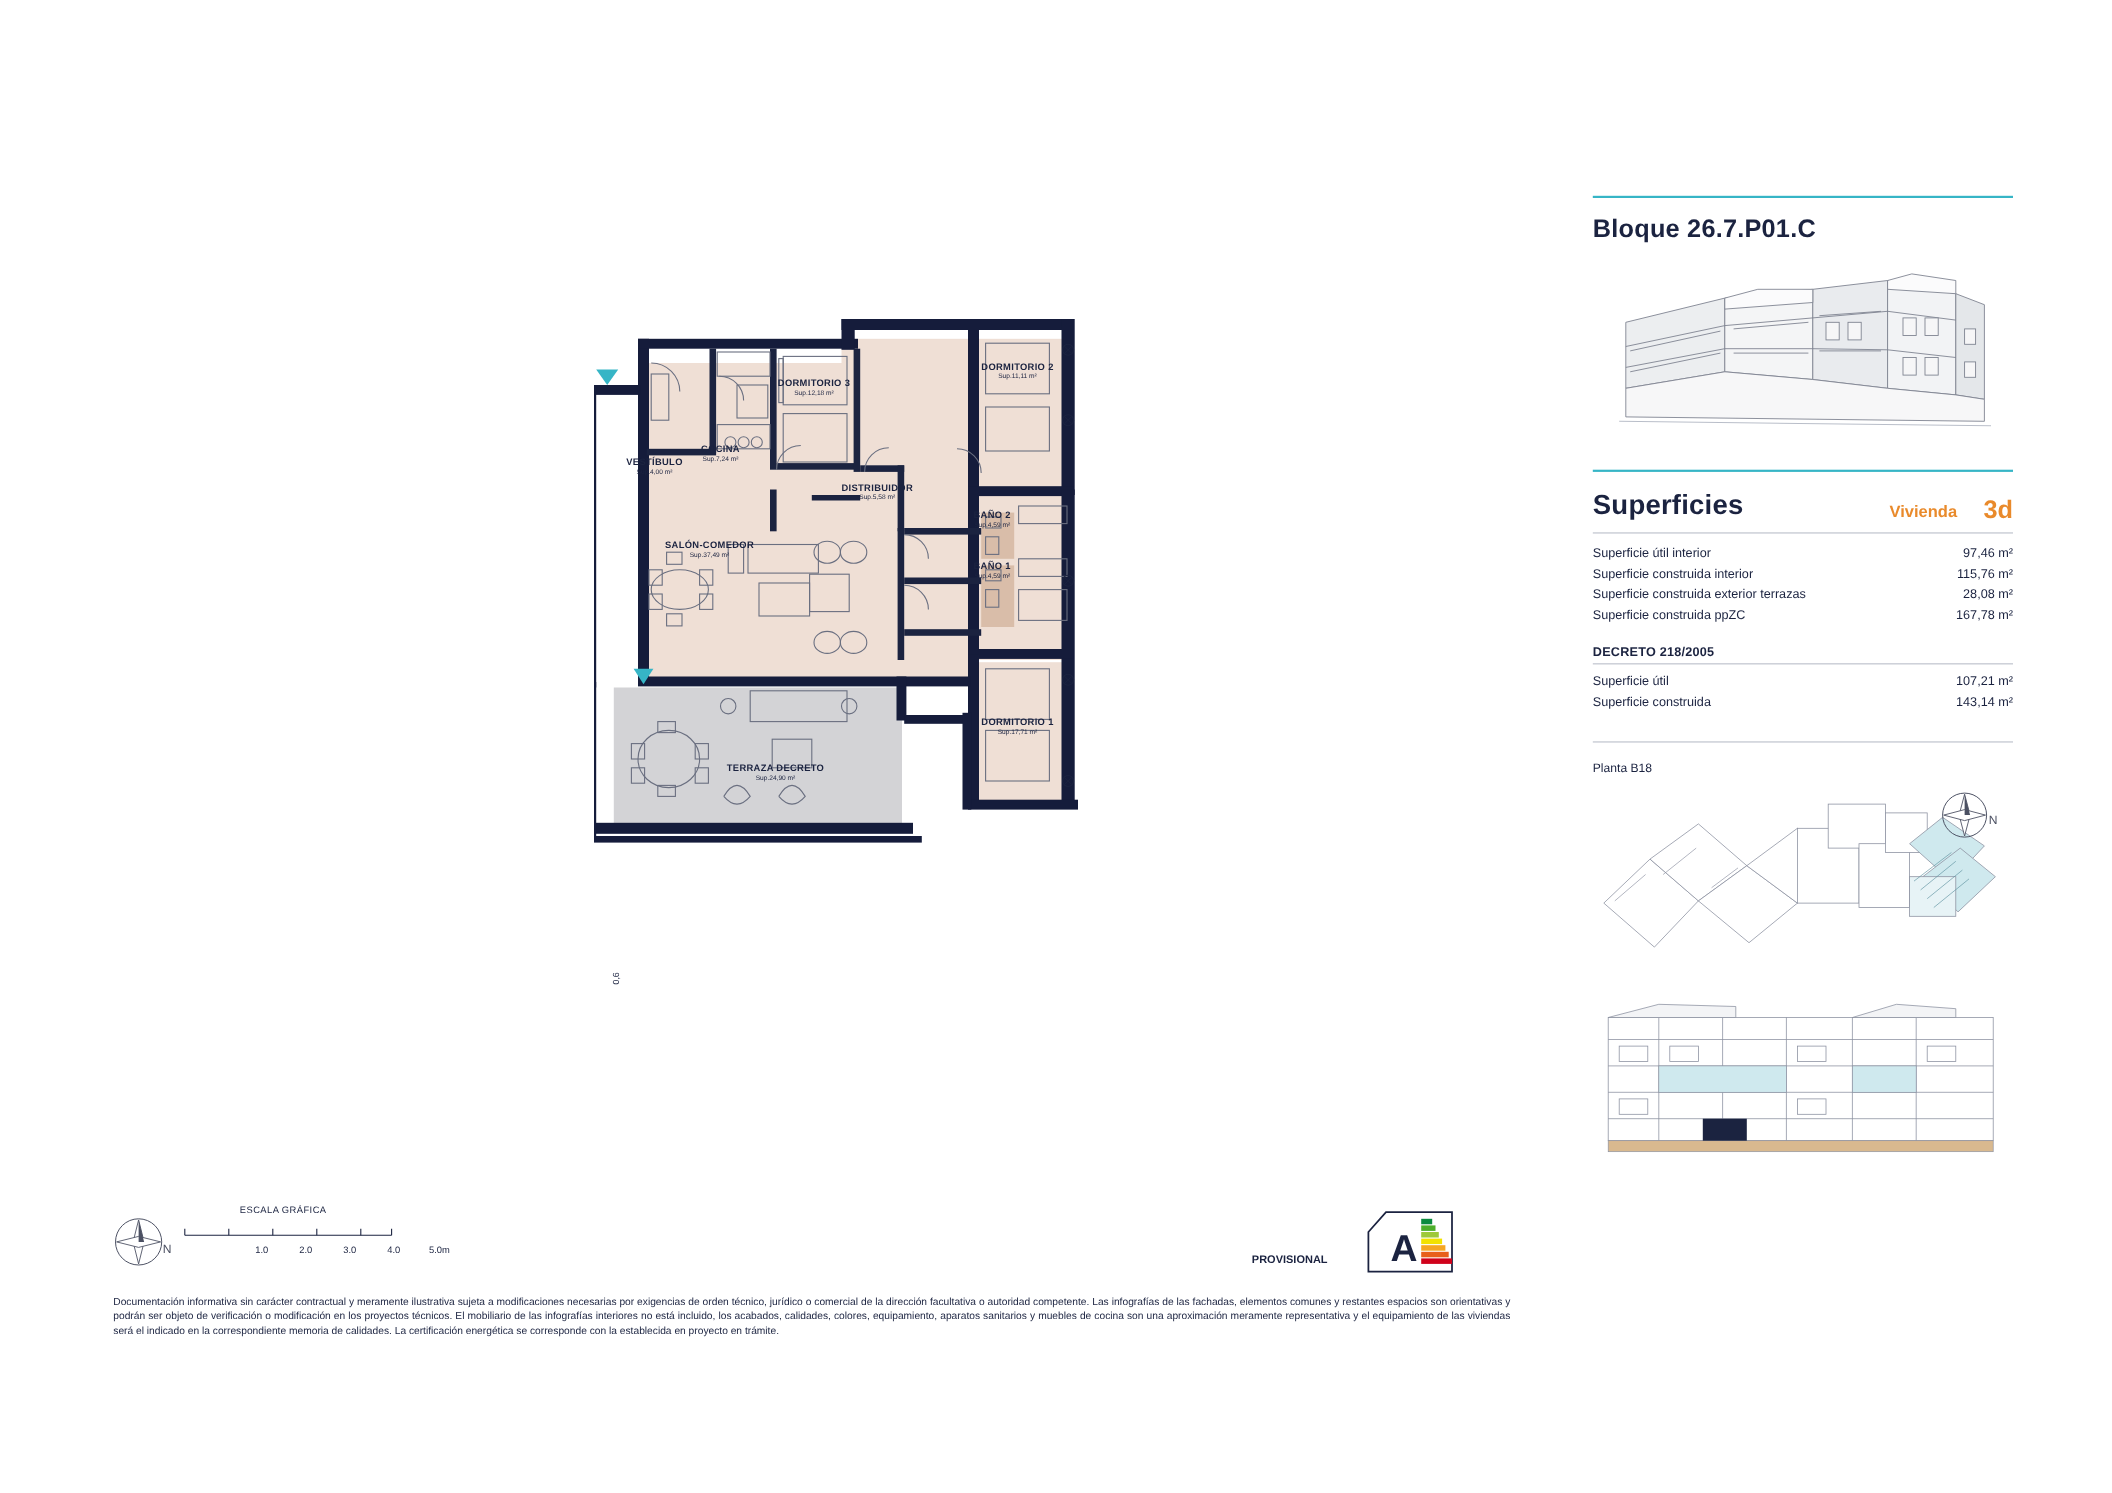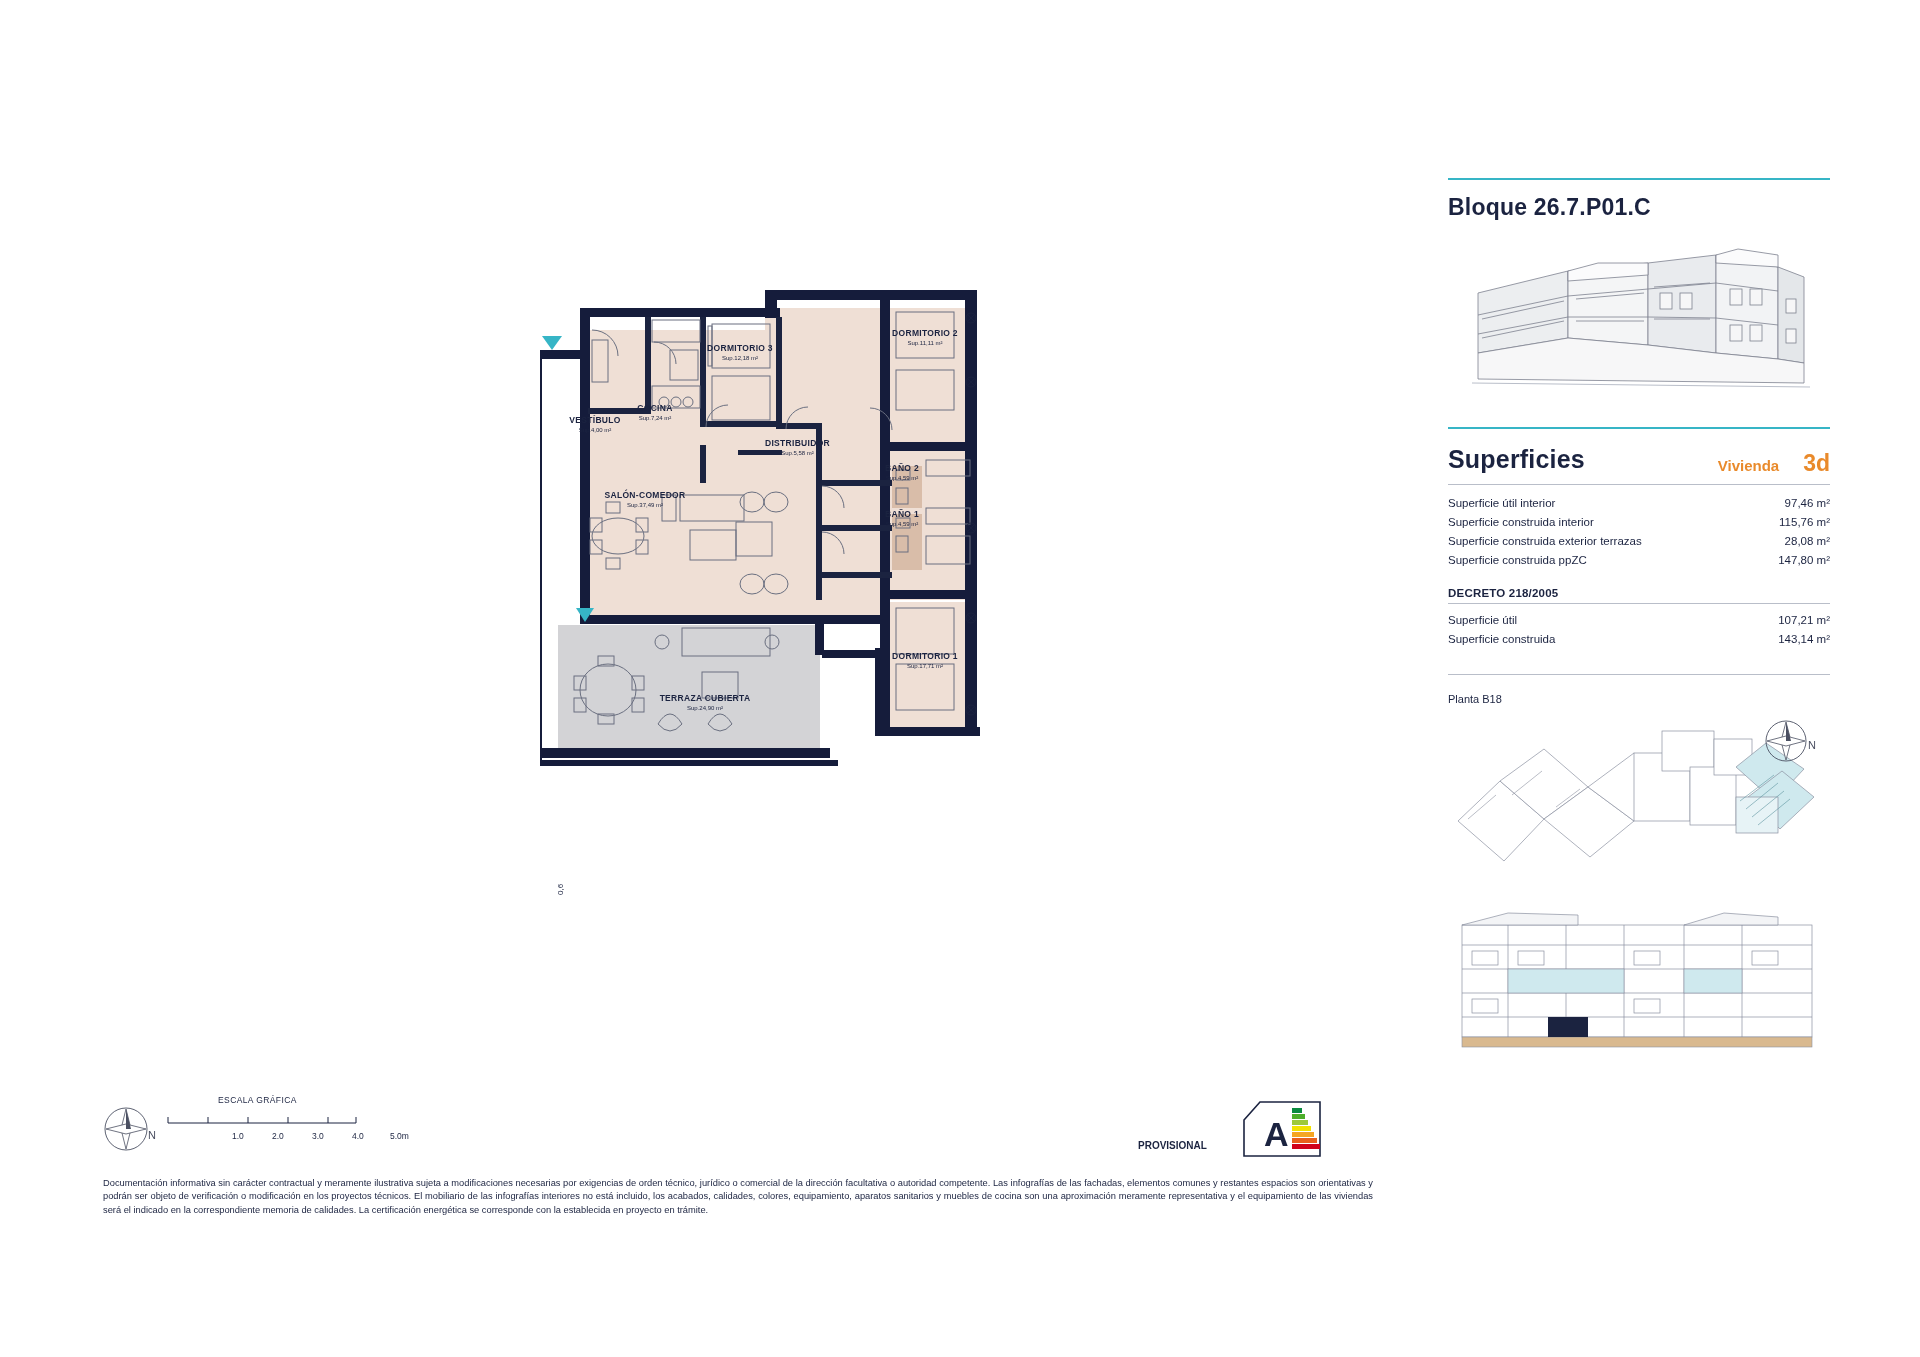--- a/index.html
+++ b/index.html
@@ -299,21 +299,21 @@
     </div>
     <div class="room-label" style="left:30px;top:200px;width:150px;">
       <span class="rl-name">SALÓN-COMEDOR</span>
       <span class="rl-area">Sup.37,49 m²</span>
     </div>
     <div class="room-label" style="left:330px;top:361px;width:110px;">
       <span class="rl-name">DORMITORIO 1</span>
       <span class="rl-area">Sup.17,71 m²</span>
     </div>
     <div class="room-label" style="left:100px;top:403px;width:130px;">
-      <span class="rl-name">TERRAZA CUBIERTA</span>
+      <span class="rl-name">TERRAZA DECRETO</span>
       <span class="rl-area">Sup.24,90 m²</span>
     </div>
   </div>
 
   <div class="dim-label">0,6</div>
 
   <div class="right-panel">
 
     <div class="rp-rule"></div>
     <div class="rp-title">Bloque 26.7.P01.C</div>
@@ -366,21 +366,21 @@
     <div class="row">
       <span>Superficie construida interior</span>
       <span class="val">115,76 m²</span>
     </div>
     <div class="row">
       <span>Superficie construida exterior terrazas</span>
       <span class="val">28,08 m²</span>
     </div>
     <div class="row">
       <span>Superficie construida ppZC</span>
-      <span class="val">147,80 m²</span>
+      <span class="val">167,78 m²</span>
     </div>
 
     <div class="sect-title">DECRETO 218/2005</div>
     <div class="hr-dec"></div>
     <div class="row">
       <span>Superficie útil</span>
       <span class="val">107,21 m²</span>
     </div>
     <div class="row">
       <span>Superficie construida</span>

